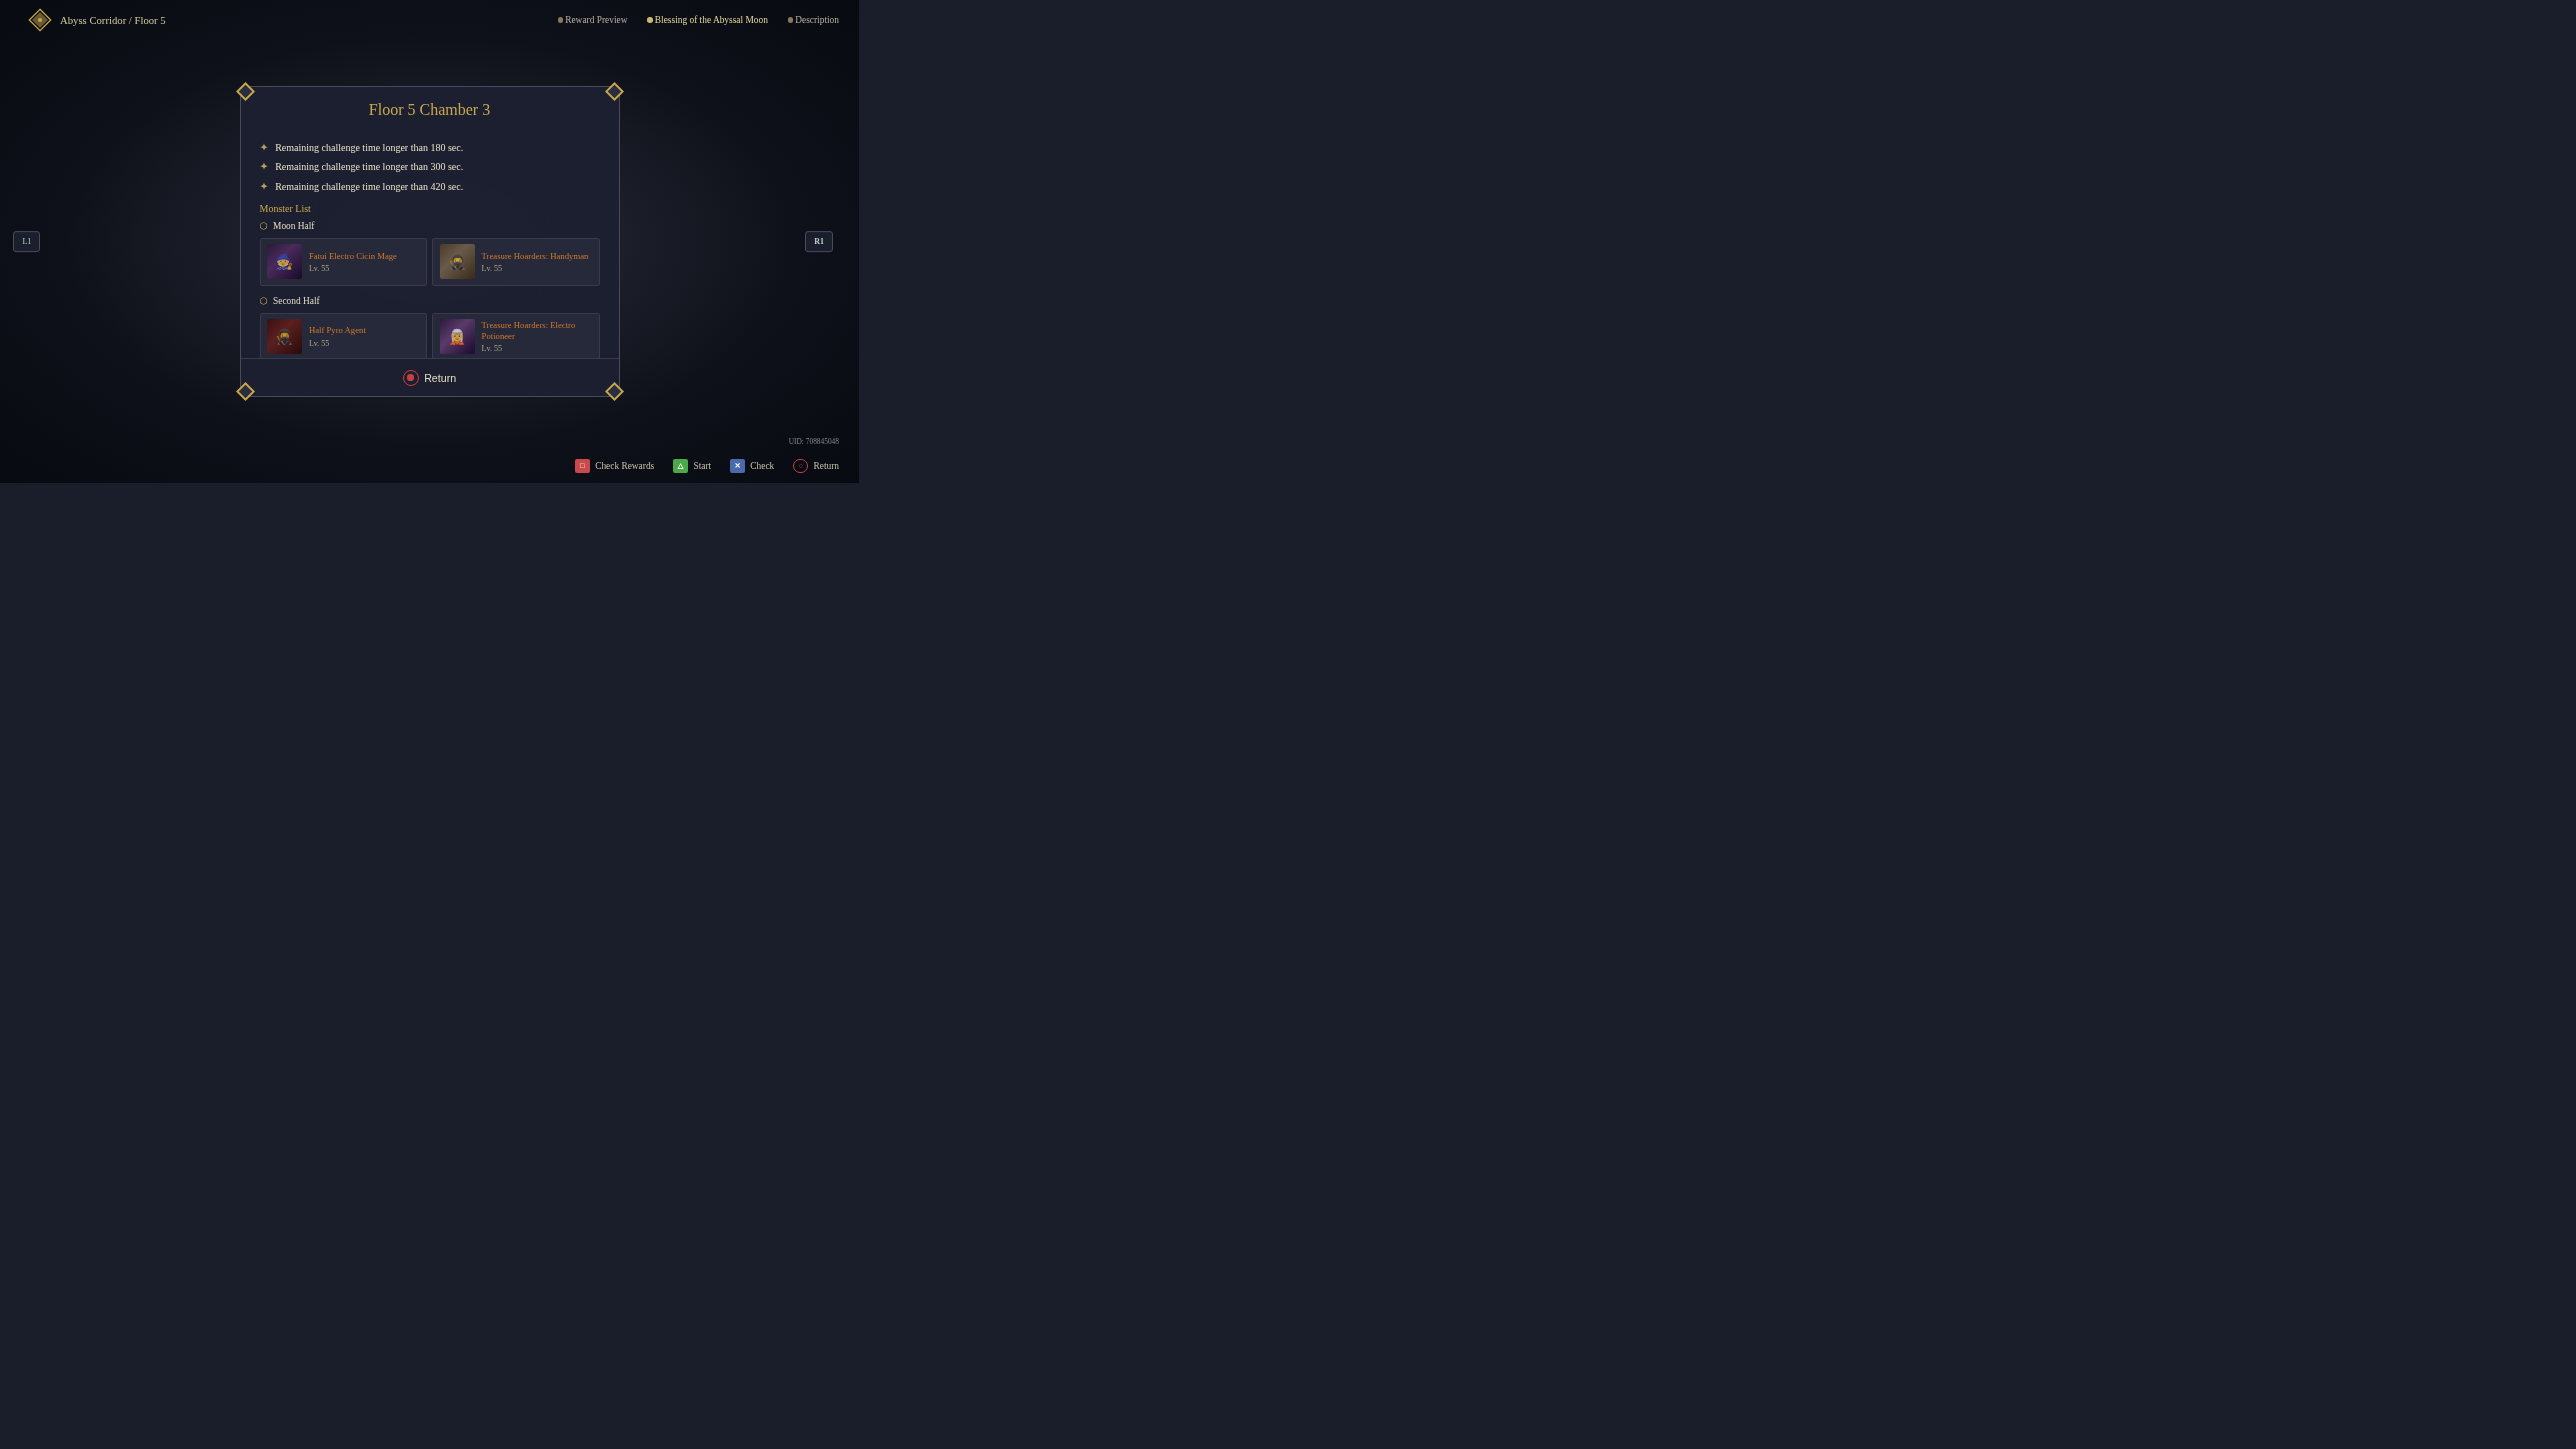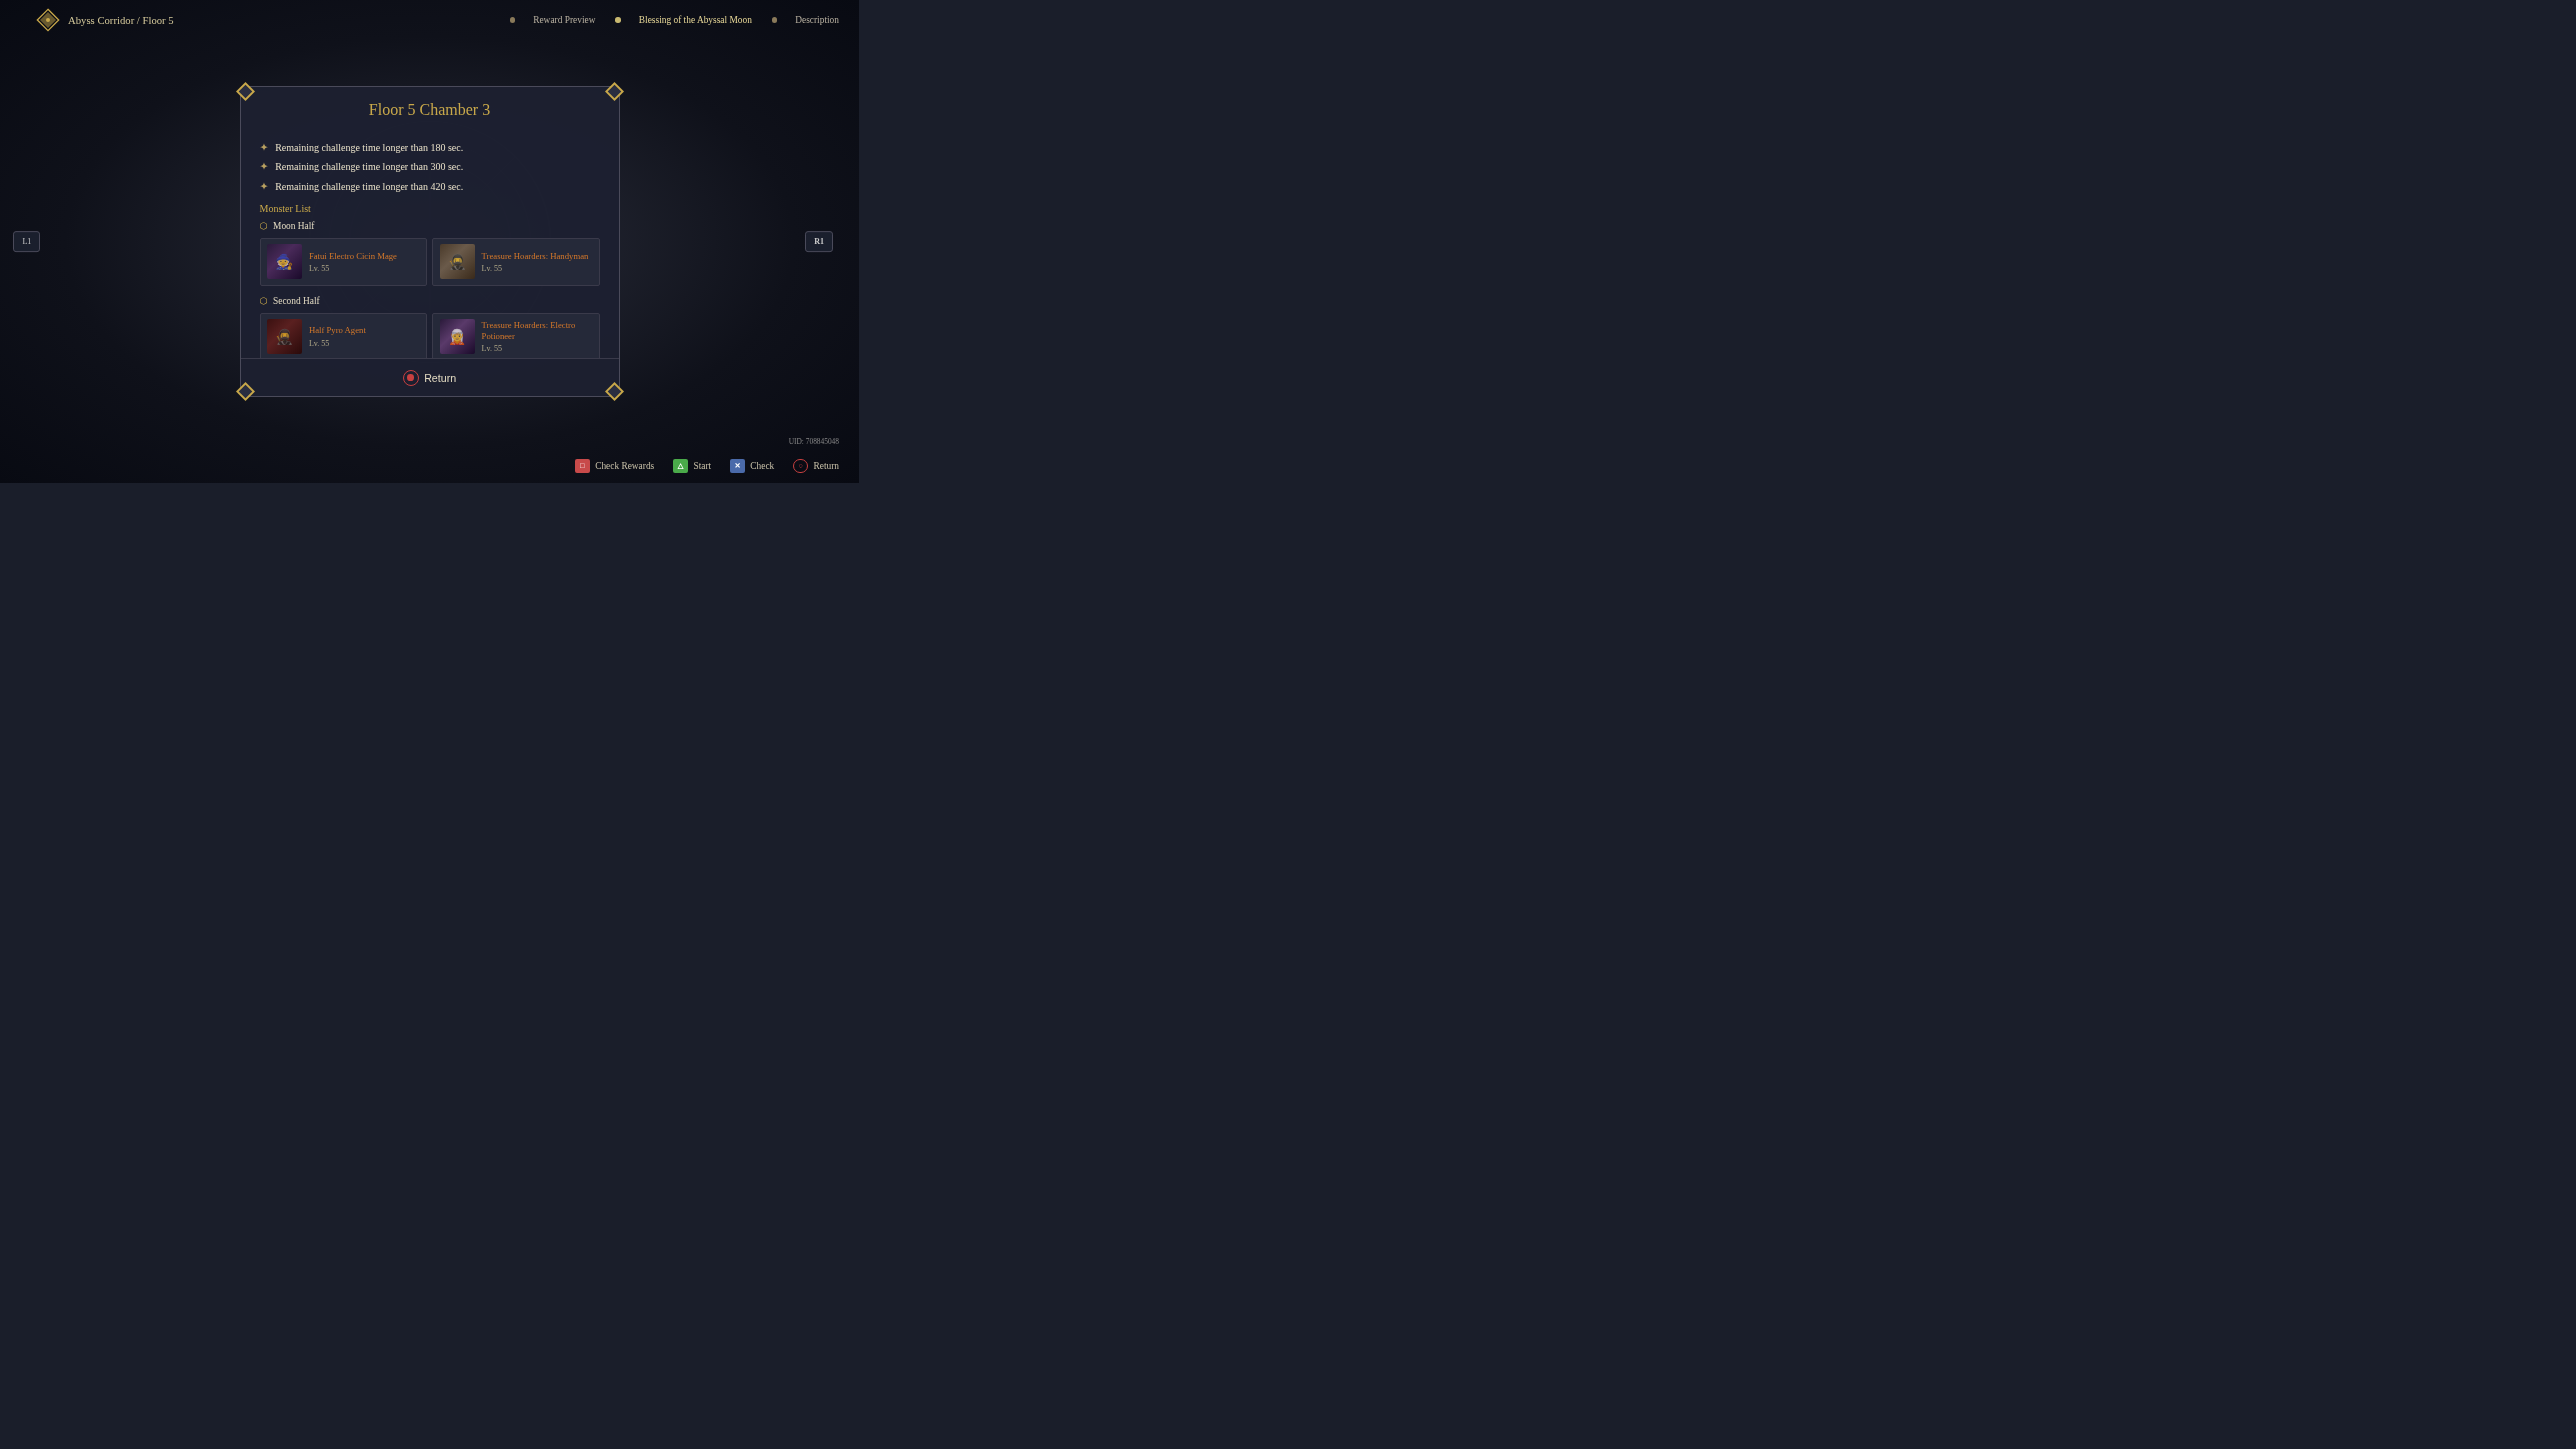--- a/index.html
+++ b/index.html
@@ -28,21 +28,21 @@
       transform: translate(-50%, -50%);
       width: 268px;
       height: 268px;
       opacity: 0.12;
     }
 
     
     .top-nav {
       position: absolute;
       top: 0;
-      left: 16px;
+      left: 8px;
       right: 0;
       height: 40px;
       display: flex;
       align-items: center;
       padding: 0 20px;
       z-index: 10;
     }
 
     .nav-logo {
       width: 24px;
@@ -61,21 +61,21 @@
       display: flex;
       gap: 20px;
       align-items: center;
     }
 
     .nav-link {
       color: #b8b0a0;
       font-size: 9.4px;
       display: flex;
       align-items: center;
-      gap: 18px;
+      gap: 2px;
       cursor: pointer;
     }
 
     .nav-link .dot {
       width: 5.4px;
       height: 5.4px;
       background: #8a7a5a;
       border-radius: 50%;
       display: inline-block;
     }

